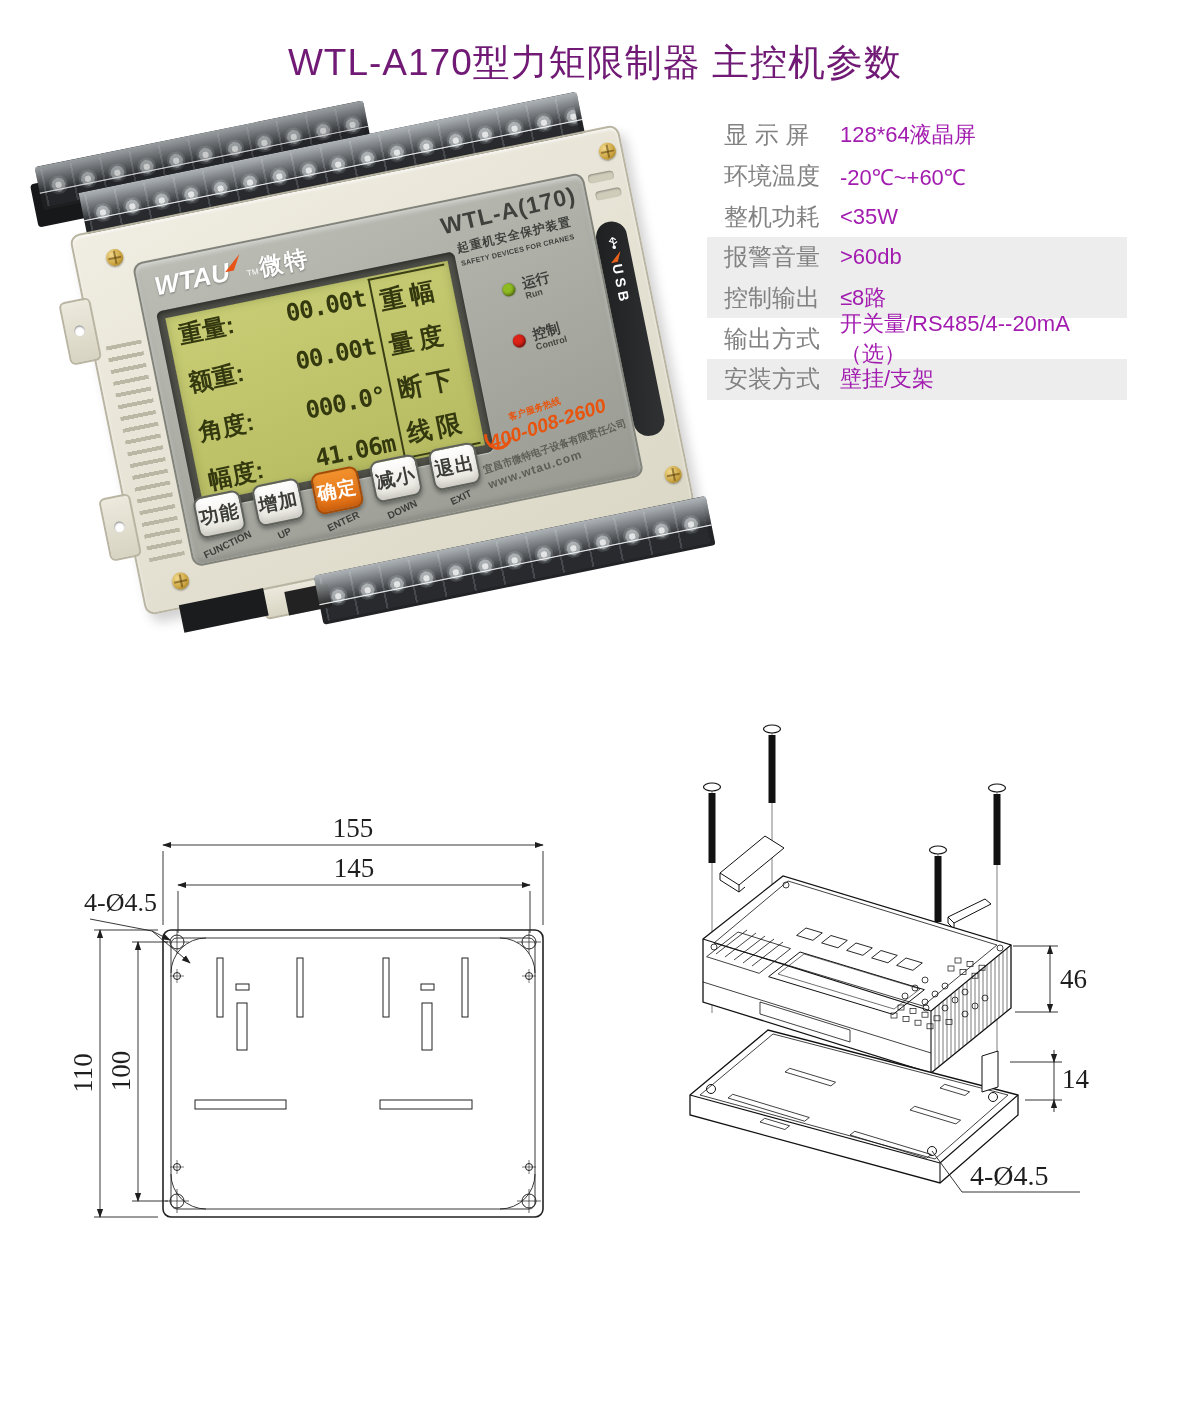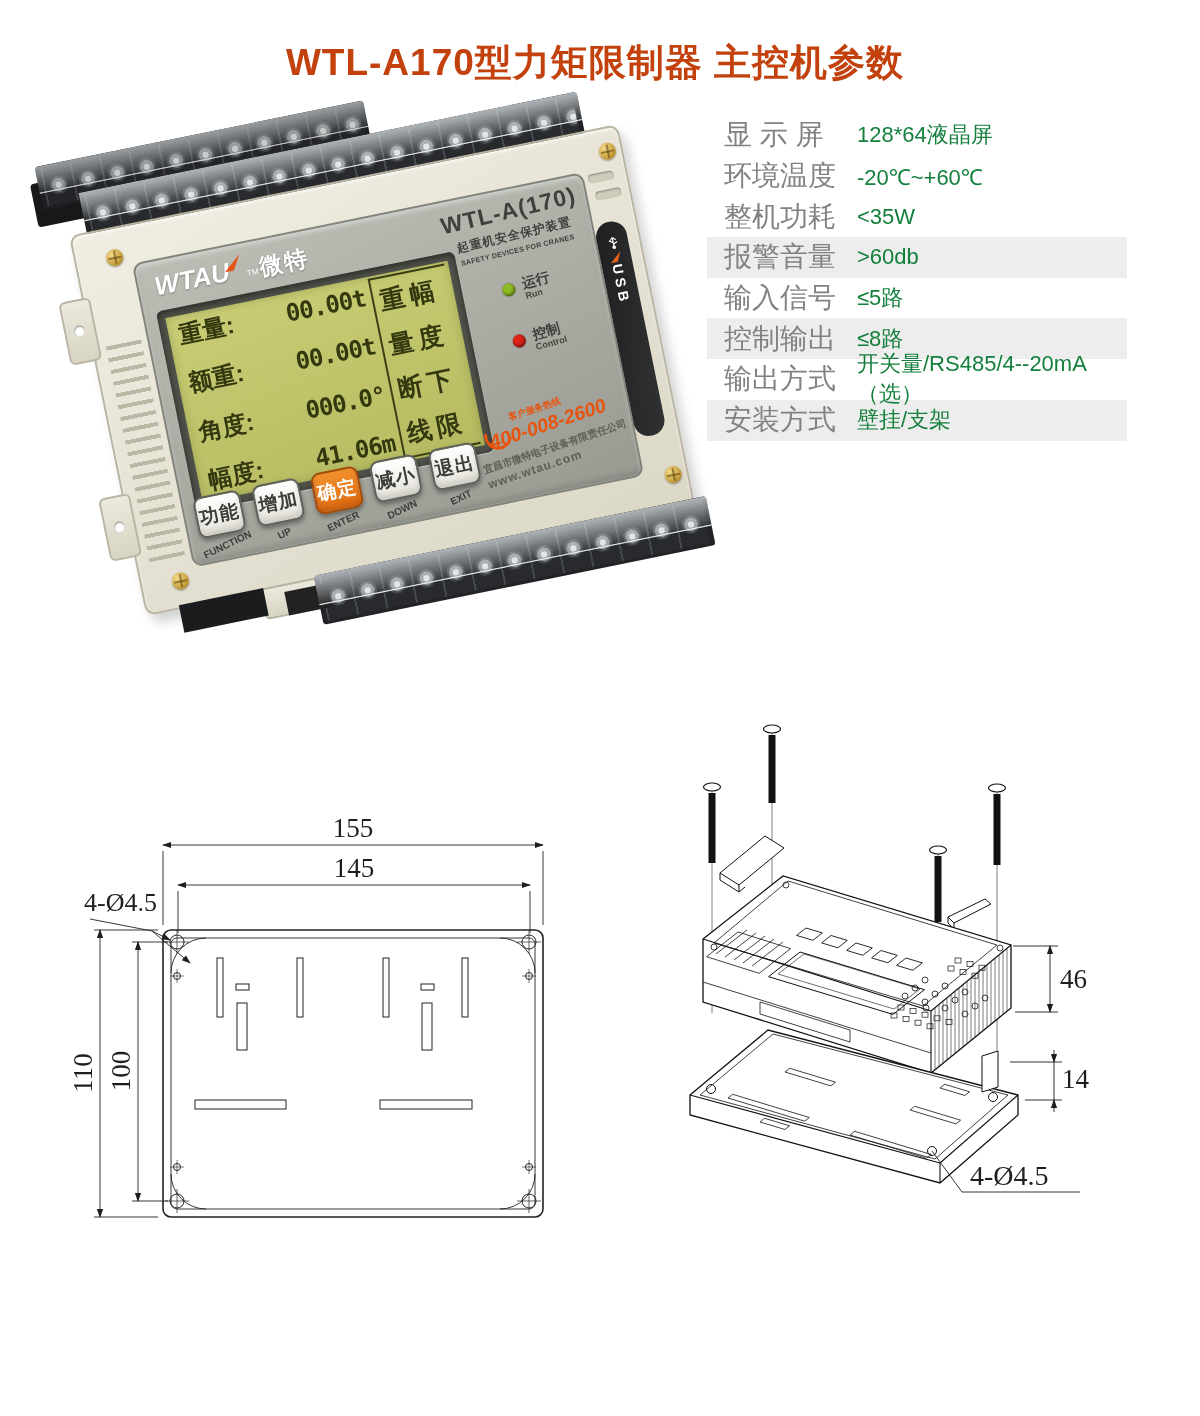--- a/index.html
+++ b/index.html
@@ -1,26 +1,26 @@
 <!DOCTYPE html>
 <html><head>
 <meta charset="utf-8">
 <style>
   html,body{margin:0;padding:0;}
   .page{position:relative;width:1200px;height:1416px;background:#fff;overflow:hidden;
         font-family:"Liberation Sans",sans-serif;}
   .title{position:absolute;left:0;top:38px;width:1190px;text-align:center;
-         font-size:37px;font-weight:700;color:#c2410c;letter-spacing:1px;}
+         font-size:37px;font-weight:400;color:#701a75;letter-spacing:1px;}
 
   
   .spec{position:absolute;left:707px;top:115px;width:420px;}
   .spec-row{height:40.7px;display:flex;align-items:center;}
   .spec-row.alt{background:#ededed;}
-  .spec-label{width:116px;padding-left:17px;font-size:28px;color:#828282;flex:none;}
-  .spec-value{font-size:22px;color:#15803d;margin-left:17px;}
+  .spec-label{width:116px;padding-left:17px;font-size:24px;color:#828282;flex:none;}
+  .spec-value{font-size:22px;color:#a21caf;}
 
   
   .photo{position:absolute;left:36px;top:106px;width:660px;height:570px;}
   .device{position:absolute;left:66px;top:70px;width:560px;height:388px;transform:rotate(-11.5deg);}
   .case{position:absolute;inset:0;background:linear-gradient(160deg,#f0ede2,#dcd8c7);
         border:2px solid #b9b5a2;border-radius:10px;
         box-shadow:5px 9px 12px rgba(0,0,0,.18), inset 0 2px 3px rgba(255,255,255,.7);}
   .term{position:absolute;background:#212326;border-radius:3px;}
   .term::before{content:"";position:absolute;inset:3px 5px;
         background:repeating-linear-gradient(90deg,#45484c 0 2px,#282a2d 2px 30px);}
@@ -271,24 +271,20 @@
         <div class="spec-value">-20℃~+60℃</div>
       </div>
   <div class="spec-row">
         <div class="spec-label">整机功耗</div>
         <div class="spec-value">&lt;35W</div>
       </div>
   <div class="spec-row alt">
         <div class="spec-label">报警音量</div>
         <div class="spec-value">&gt;60db</div>
       </div>
-  <div class="spec-row">
-        <div class="spec-label">输入信号</div>
-        <div class="spec-value">≤5路</div>
-      </div>
   <div class="spec-row alt">
         <div class="spec-label">控制输出</div>
         <div class="spec-value">≤8路</div>
       </div>
   <div class="spec-row">
         <div class="spec-label">输出方式</div>
         <div class="spec-value">开关量/RS485/4--20mA（选）</div>
       </div>
   <div class="spec-row alt">
         <div class="spec-label">安装方式</div>

